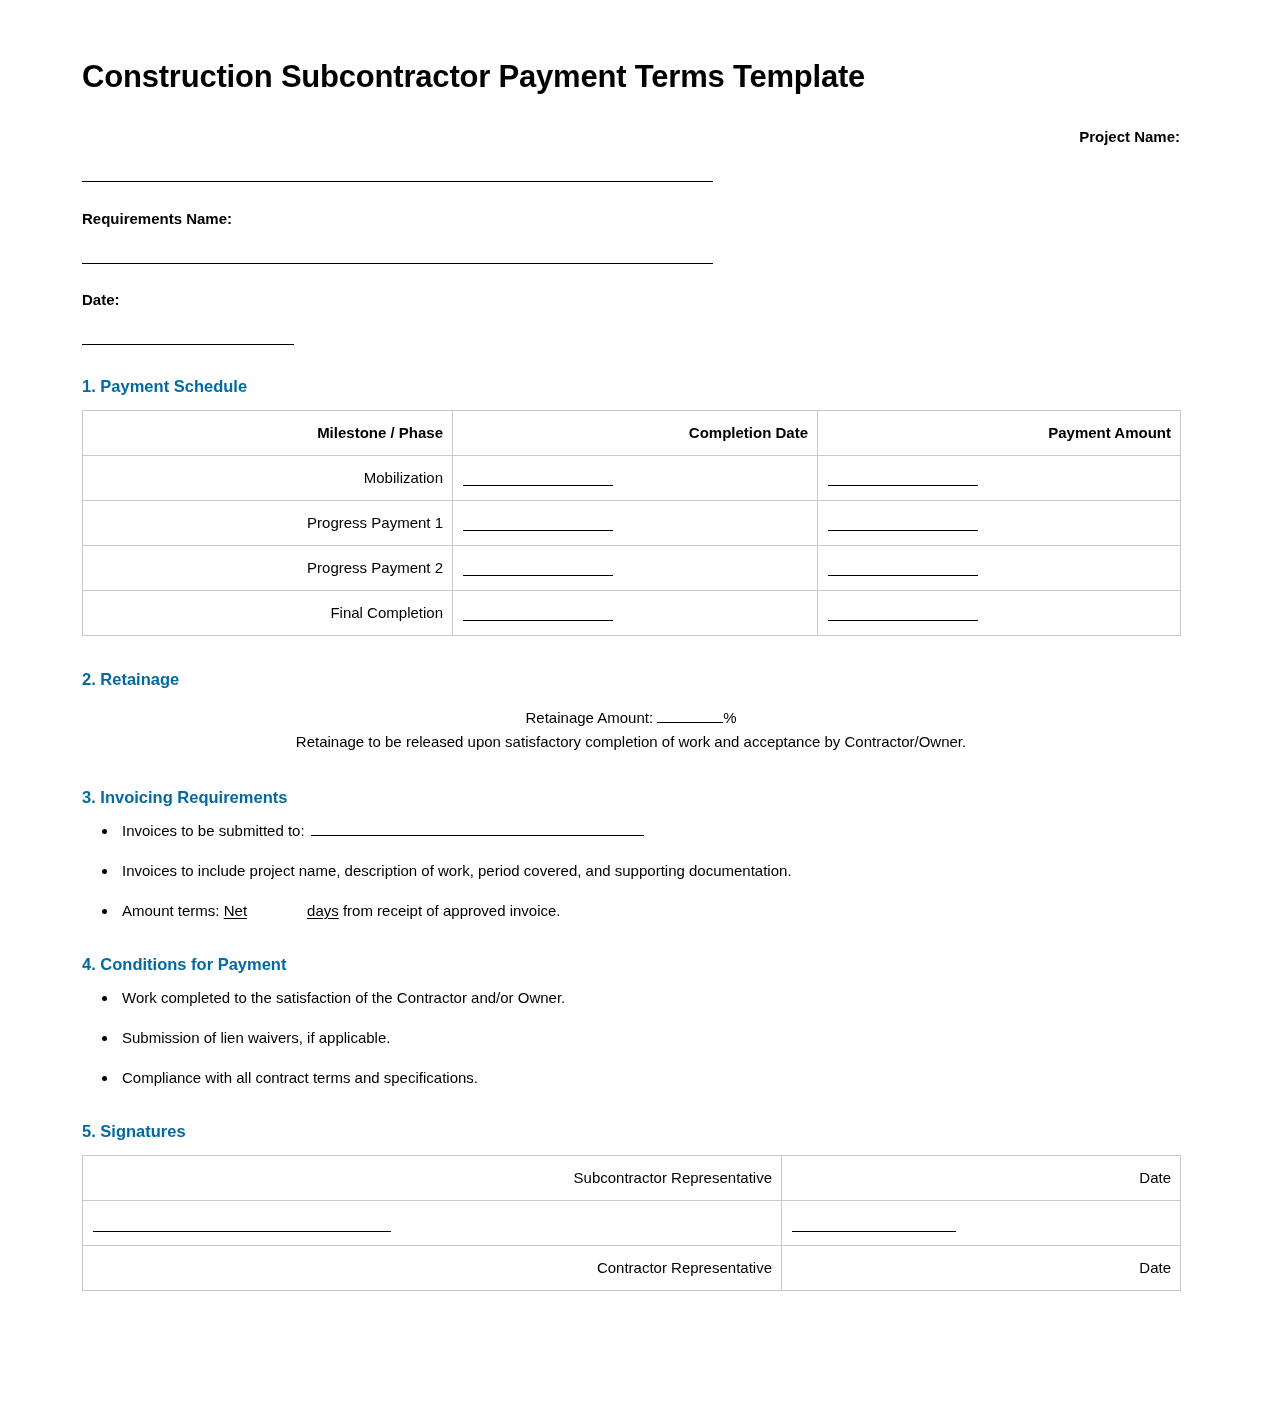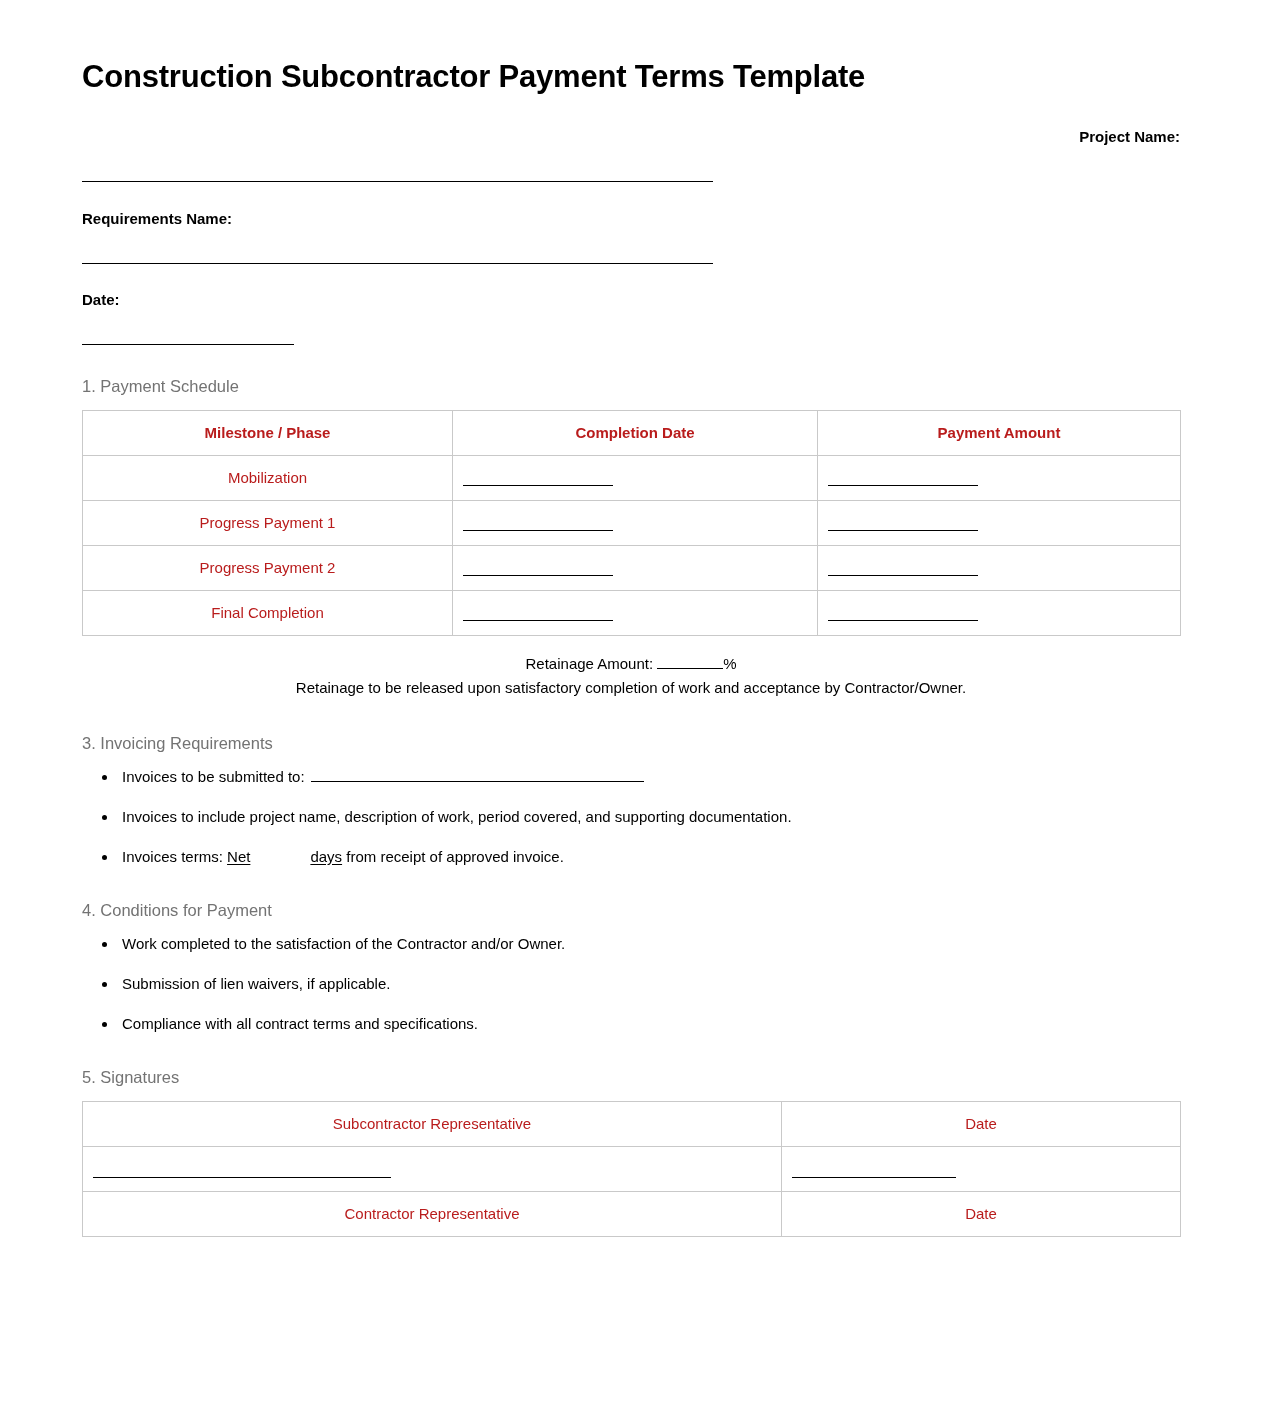--- a/index.html
+++ b/index.html
@@ -61,48 +61,48 @@
 
   .fb-sub { padding-top: 27px; }
   .fb-sub .field-rule { width: 631px; margin-top: 34px; }
 
   .fb-date { padding-top: 26px; }
   .fb-date .field-rule { width: 212px; margin-top: 34px; }
 
   
   .section-heading {
     font-size: 16.5px;
-    font-weight: normal;
+    font-weight: bold;
     line-height: 21px;
     margin: 0;
-    color: #737373;
+    color: #0369a1;
   }
   .sh-payment   { padding-top: 31px; }
   .sh-retainage { padding-top: 33px; }
   .sh-invoicing { padding-top: 33px; }
   .sh-conditions{ padding-top: 33px; }
   .sh-signatures{ padding-top: 33px; }
 
   
   table.doc-table {
     border-collapse: collapse;
     table-layout: fixed;
     width: 1098px;
     margin-top: 13px;
     font-size: 15px;
   }
   table.doc-table td,
   table.doc-table th {
     border: 1px solid #c9c9c9;
     vertical-align: top;
     padding: 13px 9px 13px 9px;
-    text-align: center;
+    text-align: right;
     font-weight: normal;
     line-height: 18px;
-    color: #b91c1c;
+    color: #000000;
     box-sizing: border-box;
   }
   table.doc-table th {
     font-weight: bold;
     height: 41px;
   }
   table.doc-table td { height: 42px; }
 
   
   .pay-col-1 { width: 370px; }
@@ -272,33 +272,34 @@
           <td>
               <span class="cell-rule"></span>
             </td>
           <td>
               <span class="cell-rule"></span>
             </td>
         </tr>
       </tbody>
     </table>
 
+    <h2 class="section-heading sh-retainage">2. Retainage</h2>
 
     <p class="para para-retainage"><span>Retainage Amount:</span><span class="blank-inline"></span><span>%</span></p>
 
     <p class="para">Retainage to be released upon satisfactory completion of work and acceptance by Contractor/Owner.</p>
 
     <h2 class="section-heading sh-invoicing">3. Invoicing Requirements</h2>
 
     <ul class="doc-list">
       <li><span>Invoices to be submitted to:</span><span class="blank-long"></span></li>
 
       <li><span>Invoices to include project name, description of work, period covered, and supporting documentation.</span></li>
 
-      <li><span>Invoices terms:</span>
+      <li><span>Amount terms:</span>
         <span class="net-blank"><span>Net</span><span class="net-gap">&nbsp;</span><span>days</span></span>
         <span>from receipt of approved invoice.</span></li>
     </ul>
 
     <h2 class="section-heading sh-conditions">4. Conditions for Payment</h2>
 
     <ul class="doc-list">
       <li>Work completed to the satisfaction of the Contractor and/or Owner.</li>
       <li>Submission of lien waivers, if applicable.</li>
       <li>Compliance with all contract terms and specifications.</li>

